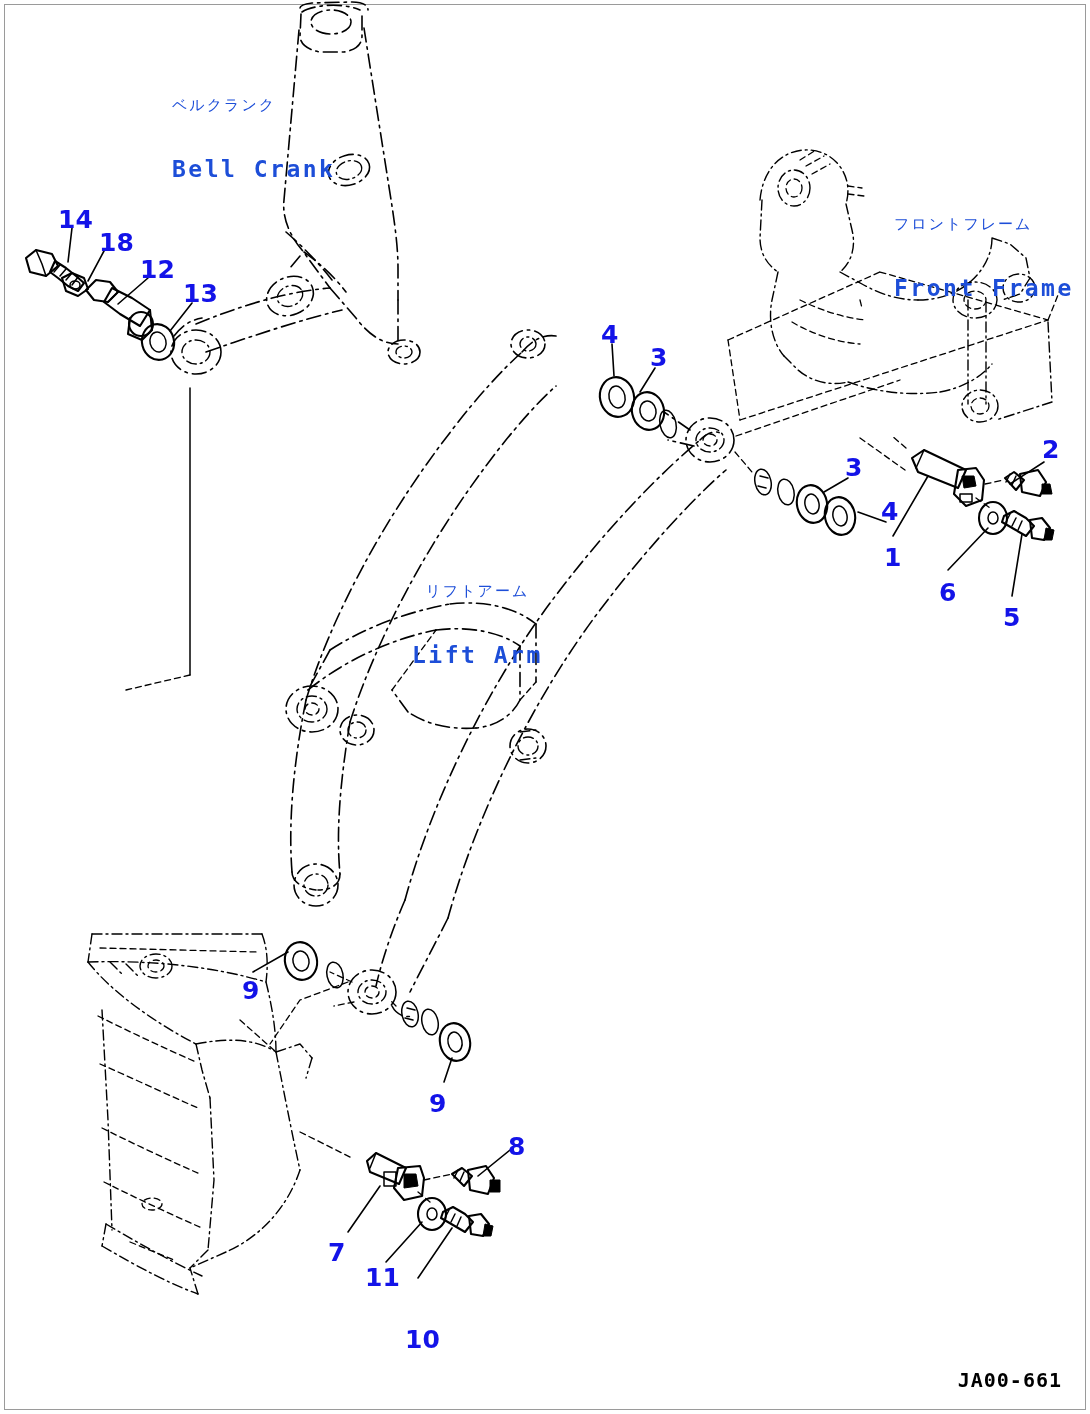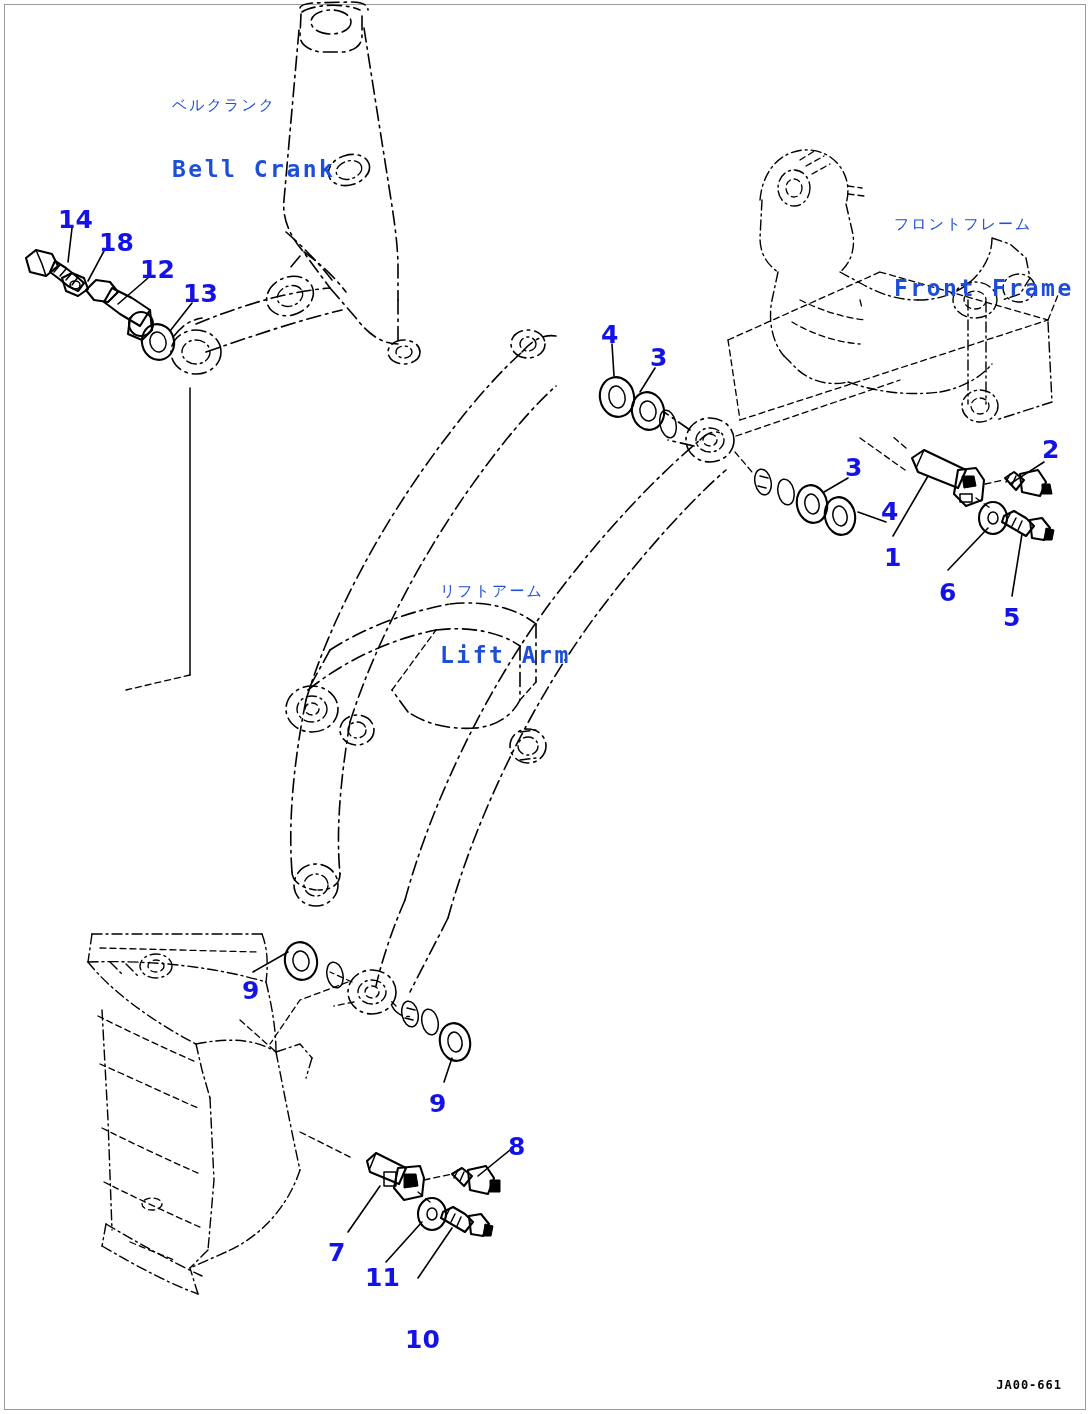--- a/index.html
+++ b/index.html
@@ -62,21 +62,21 @@
     font-size: 25px;
     line-height: 1;
     white-space: nowrap;
   }
   #sheet-code {
     position: absolute;
     right: 28px;
     bottom: 22px;
     color: #000000;
     font-family: "DejaVu Sans Mono", monospace;
-    font-size: 12px;
+    font-size: 20px;
     font-weight: 700;
     letter-spacing: 1px;
   }
 </style>
 </head>
 <body>
 
 <div id="sheet">
 
   <div id="frame-border"></div>
@@ -389,21 +389,21 @@
   <div class="cap" style="left:172px; top:56px;">
     <span class="jp">ベルクランク</span>
     <span class="en">Bell Crank</span>
   </div>
 
   <div class="cap" style="left:894px; top:175px;">
     <span class="jp">フロントフレーム</span>
     <span class="en">Front Frame</span>
   </div>
 
-  <div class="cap" style="left:440px; top:542px;">
+  <div class="cap" style="left:412px; top:542px;text-align:center;">
     <span class="jp">リフトアーム</span>
     <span class="en">Lift Arm</span>
   </div>
 
 
   <div class="num" style="left:884px;  top:545px;">1</div>
   <div class="num" style="left:1042px; top:437px;">2</div>
   <div class="num" style="left:650px;  top:345px;">3</div>
   <div class="num" style="left:845px;  top:455px;">3</div>
   <div class="num" style="left:601px;  top:322px;">4</div>

